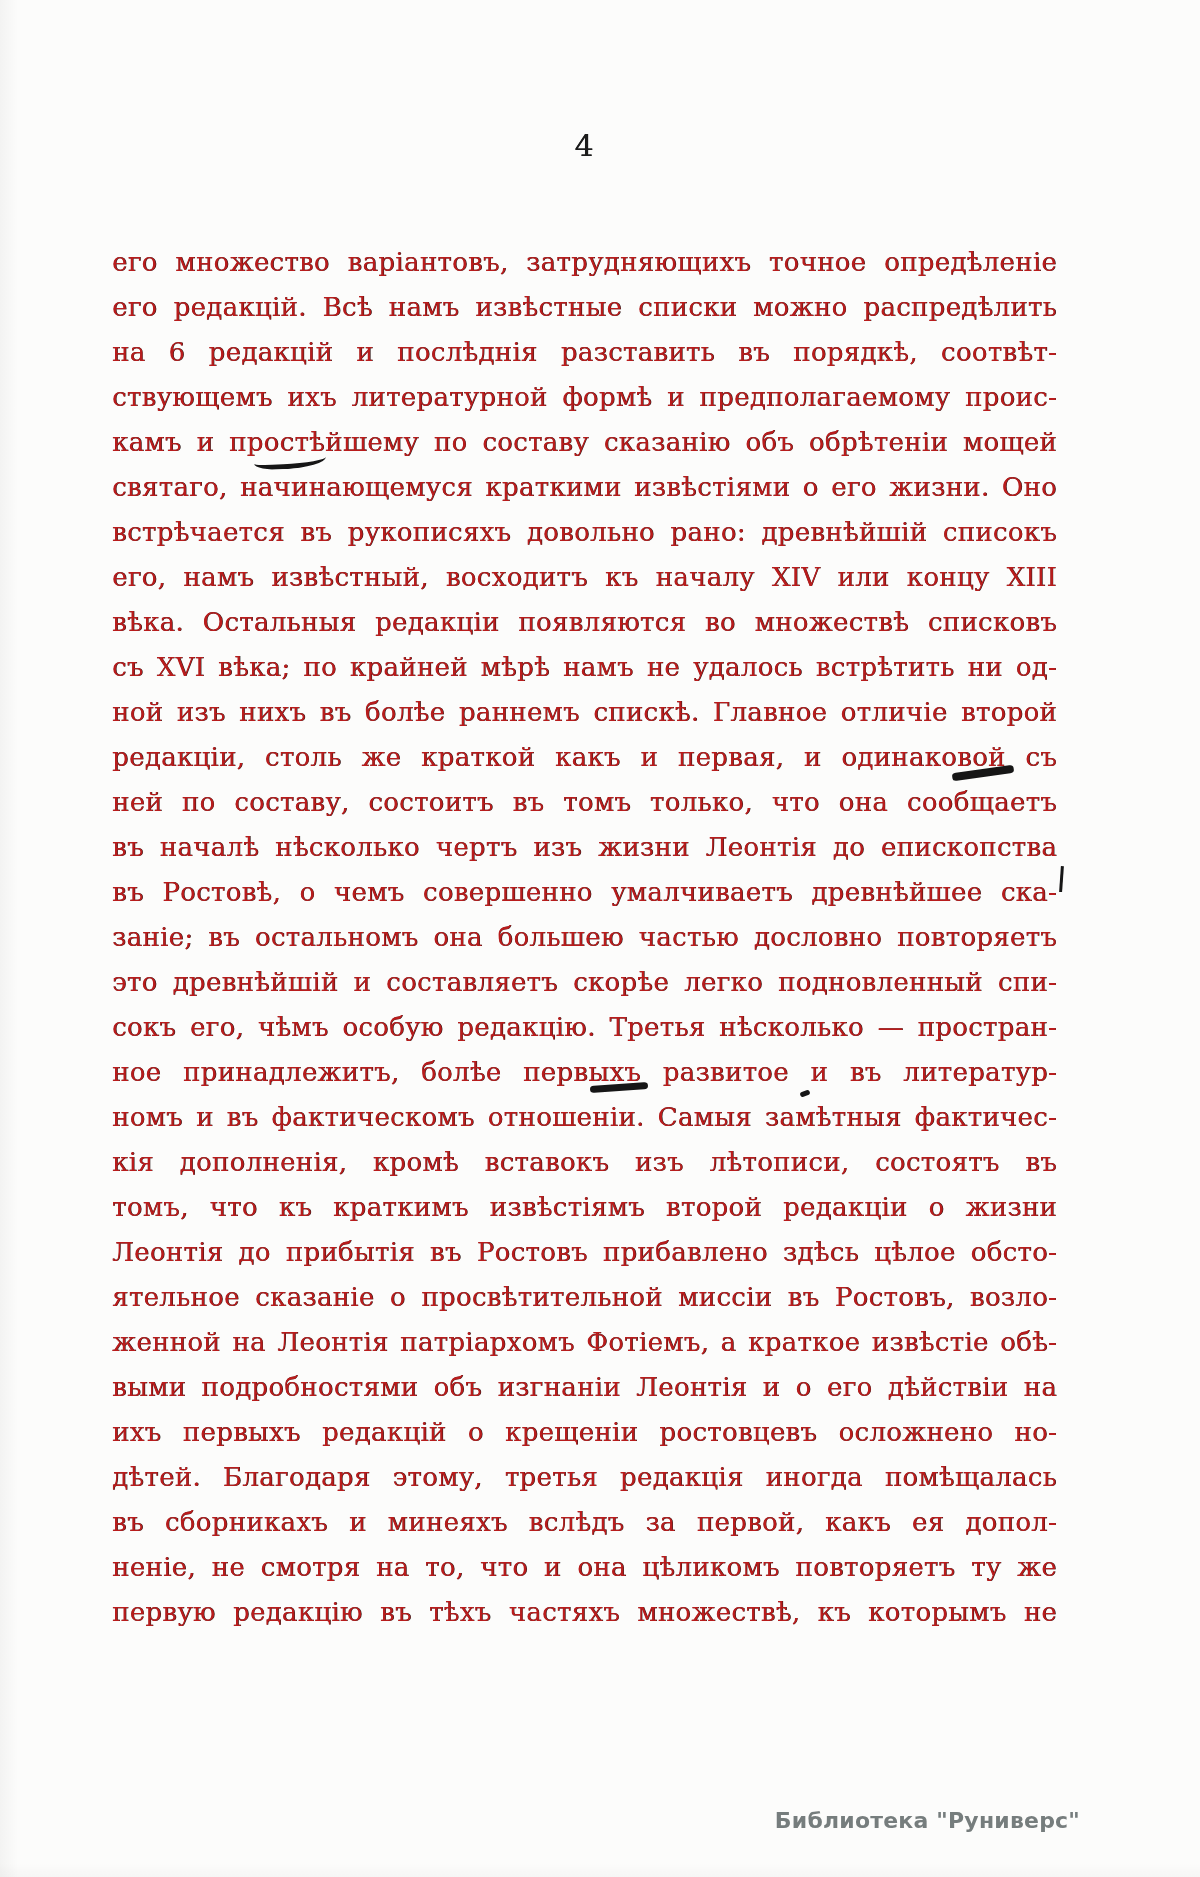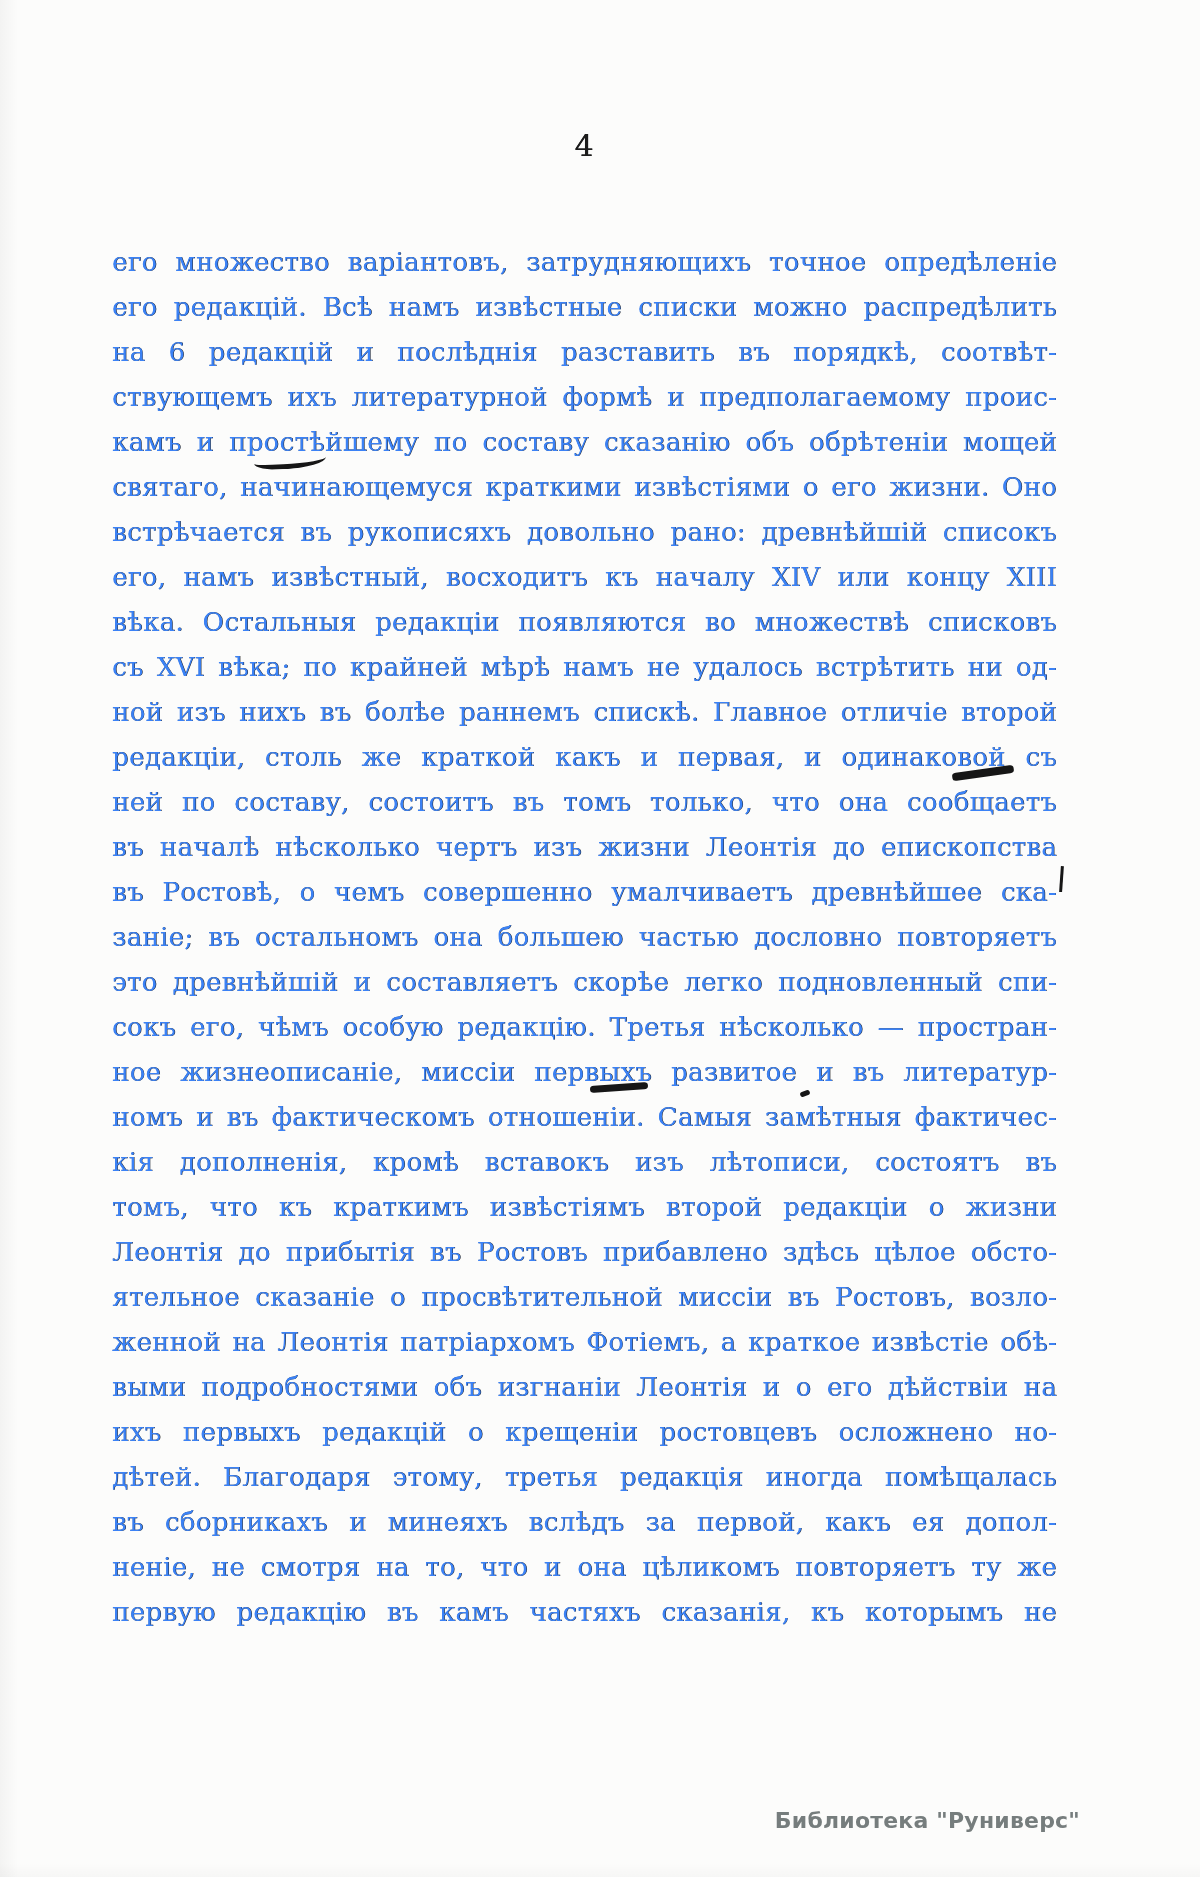--- a/index.html
+++ b/index.html
@@ -46,21 +46,21 @@
   }
   .text-line {
     height: 45px;
     line-height: 45px;
     font-size: 26px;
     letter-spacing: 0.3px;
     text-align: justify;
     text-align-last: justify;
     overflow: hidden;
     white-space: nowrap;
-    color: #3b82f6;
+    color: #b91c1c;
     text-shadow: 0.45px 0 0 #1c1c1c;
   }
   
   .pen-mark {
     position: absolute;
     pointer-events: none;
   }
   .mark-underline-pervoe {
     top: 452px;
     left: 254px;
@@ -135,33 +135,33 @@
       <div class="text-line">вѣка. Остальныя редакціи появляются во множествѣ списковъ</div>
       <div class="text-line">съ XVI вѣка; по крайней мѣрѣ намъ не удалось встрѣтить ни од-</div>
       <div class="text-line">ной изъ нихъ въ болѣе раннемъ спискѣ. Главное отличіе второй</div>
       <div class="text-line">редакціи, столь же краткой какъ и первая, и одинаковой съ</div>
       <div class="text-line">ней по составу, состоитъ въ томъ только, что она сообщаетъ</div>
       <div class="text-line">въ началѣ нѣсколько чертъ изъ жизни Леонтія до епископства</div>
       <div class="text-line">въ Ростовѣ, о чемъ совершенно умалчиваетъ древнѣйшее ска-</div>
       <div class="text-line">заніе; въ остальномъ она большею частью дословно повторяетъ</div>
       <div class="text-line">это древнѣйшій и составляетъ скорѣе легко подновленный спи-</div>
       <div class="text-line">сокъ его, чѣмъ особую редакцію. Третья нѣсколько — простран-</div>
-      <div class="text-line">ное жизнеописаніе, миссіи первыхъ развитое и въ литератур-</div>
+      <div class="text-line">ное принадлежитъ, болѣе первыхъ развитое и въ литератур-</div>
       <div class="text-line">номъ и въ фактическомъ отношеніи. Самыя замѣтныя фактичес-</div>
       <div class="text-line">кія дополненія, кромѣ вставокъ изъ лѣтописи, состоятъ въ</div>
       <div class="text-line">томъ, что къ краткимъ извѣстіямъ второй редакціи о жизни</div>
       <div class="text-line">Леонтія до прибытія въ Ростовъ прибавлено здѣсь цѣлое обсто-</div>
       <div class="text-line">ятельное сказаніе о просвѣтительной миссіи въ Ростовъ, возло-</div>
       <div class="text-line">женной на Леонтія патріархомъ Фотіемъ, а краткое извѣстіе обѣ-</div>
       <div class="text-line">выми подробностями объ изгнаніи Леонтія и о его дѣйствіи на</div>
       <div class="text-line">ихъ первыхъ редакцій о крещеніи ростовцевъ осложнено но-</div>
       <div class="text-line">дѣтей. Благодаря этому, третья редакція иногда помѣщалась</div>
       <div class="text-line">въ сборникахъ и минеяхъ вслѣдъ за первой, какъ ея допол-</div>
       <div class="text-line">неніе, не смотря на то, что и она цѣликомъ повторяетъ ту же</div>
-      <div class="text-line">первую редакцію въ камъ частяхъ сказанія, къ которымъ не</div>
+      <div class="text-line">первую редакцію въ тѣхъ частяхъ множествѣ, къ которымъ не</div>
     </div>
 
   <div class="pen-mark mark-underline-pervoe"></div>
   <div class="pen-mark mark-underline-vtoroy"></div>
   <div class="pen-mark mark-tick-episkopstva"></div>
   <div class="pen-mark mark-underline-tretya"></div>
   <div class="pen-mark mark-accent-vu"></div>
 
   <div class="footer-watermark">Библиотека "Руниверс"</div>
 

